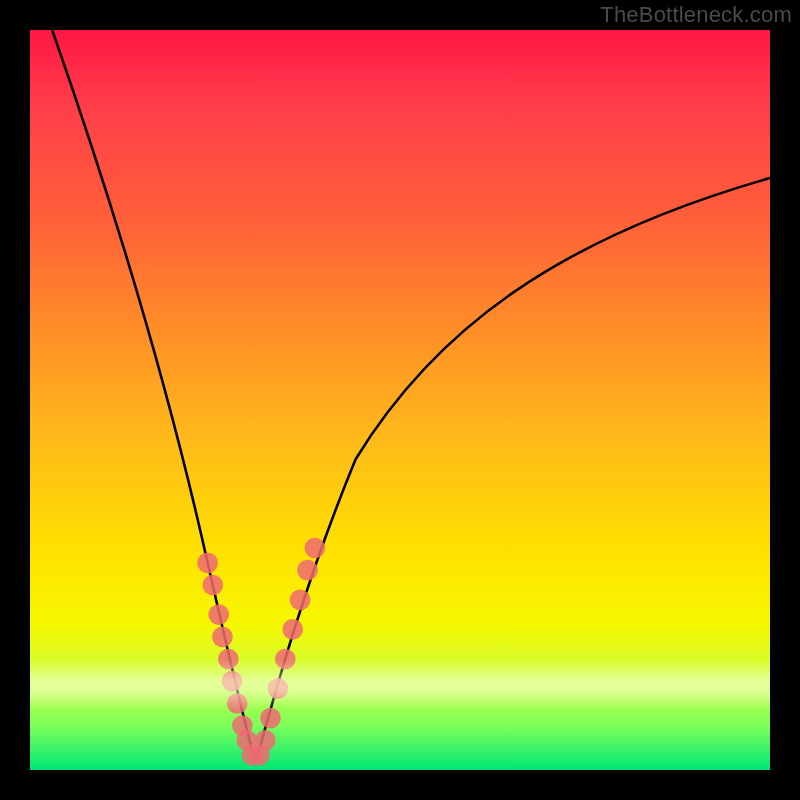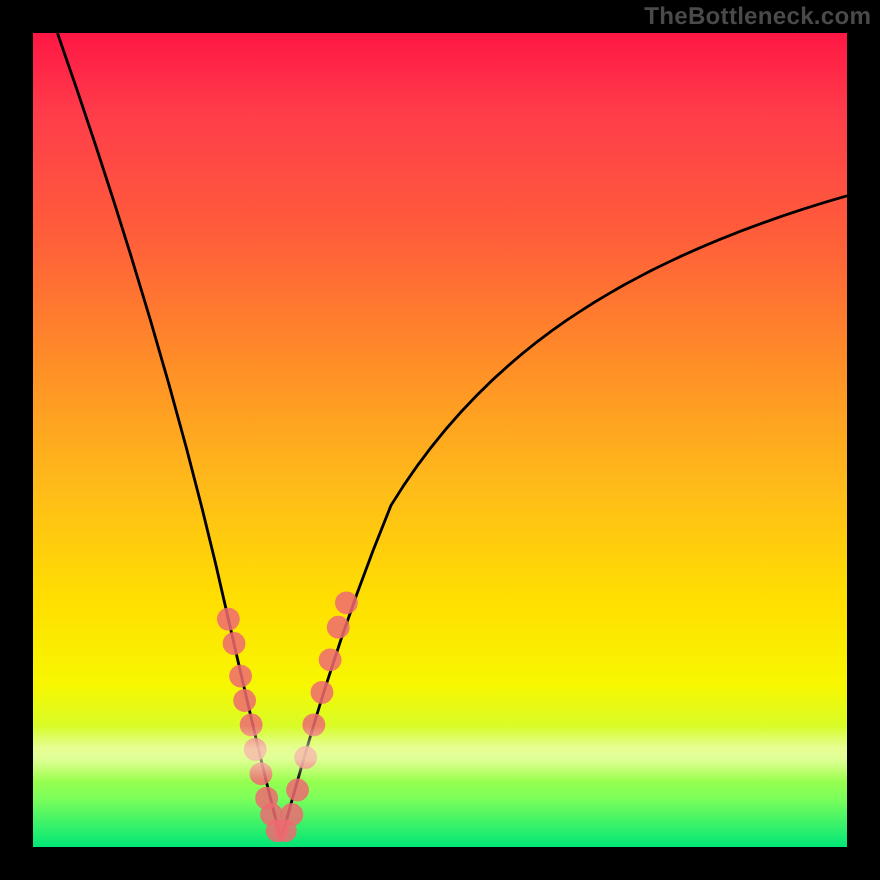--- a/index.html
+++ b/index.html
@@ -54,21 +54,21 @@
       rgba(255,255,220,0.0) 100%
     );
     pointer-events: none;
   }
   .watermark {
     position: absolute;
     top: 2px;
     right: 8px;
     color: #4a4a4a;
     font-size: 22px;
-    font-weight: 700;
+    font-weight: 400;
     letter-spacing: 0.2px;
     user-select: none;
     margin-left: 44px;
   }
   svg.curve {
     position: absolute;
     inset: 0;
     width: 100%;
     height: 100%;
   }

